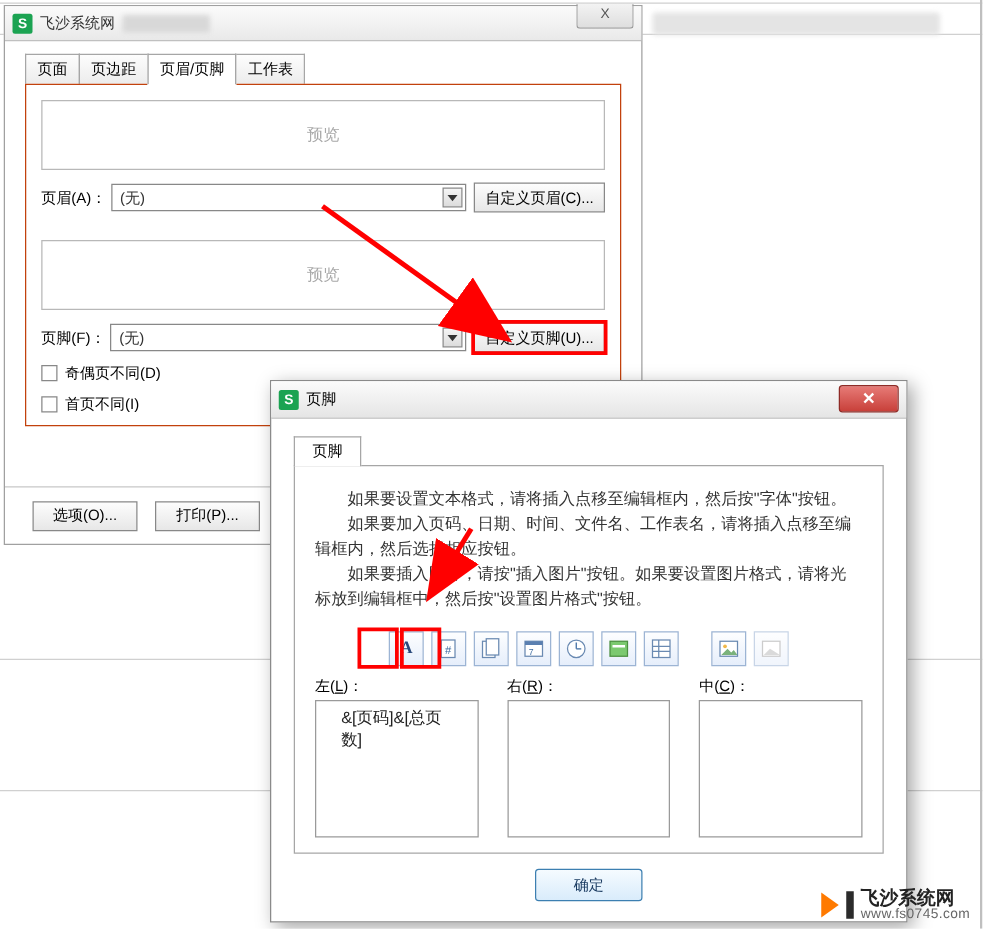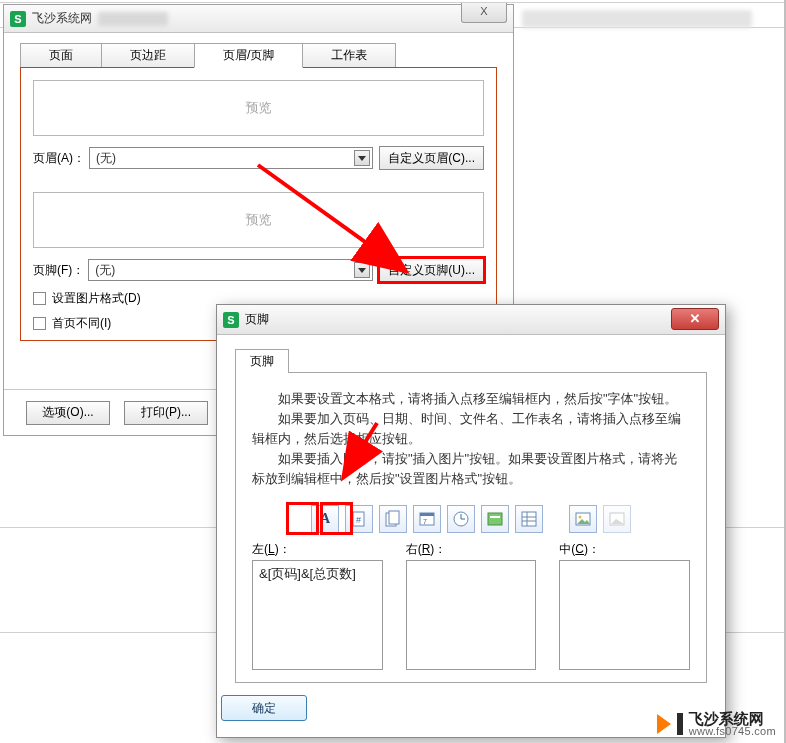--- a/index.html
+++ b/index.html
@@ -20,21 +20,21 @@
   .dlg1 {
     position: absolute; left: 3px; top: 4px; width: 511px; height: 432px;
     background: #fff; border: 1px solid #a0a0a0;
   }
   .dlg1-title { height:28px; background: linear-gradient(#fbfbfb,#e9e9e9); border-bottom:1px solid #c0c0c0; display:flex; align-items:center; padding:0 6px; position:relative;}
   .app-icon { width:16px; height:16px; background:#1ba352; border-radius:2px; color:#fff; font-size:11px; line-height:16px; text-align:center; font-weight:bold; margin-right:6px;}
   .dlg1-title-text { color:#333; }
   .dlg1-title-blur { margin-left:6px; width:70px; height:14px; background:#d8d8d8; filter:blur(2px); border-radius:2px;}
   .dlg1-close-wrap { position:absolute; right:6px; top:-2px; width:46px; height:20px; border:1px solid #9a9a9a; border-top:none; border-radius:0 0 3px 3px; background:linear-gradient(#f3f3f3,#dedede); text-align:center; line-height:17px; color:#555; font-size:11px;}
   .tabs1 { display:flex; margin:10px 0 0 16px; position:relative; }
-  .tabs1 .tab { border:1px solid #a6a6a6; border-bottom:none; padding:3px 28px; background:linear-gradient(#fdfdfd,#ececec); margin-right:-1px; position:relative; }
+  .tabs1 .tab { border:1px solid #a6a6a6; border-bottom:none; padding:3px 9px; background:linear-gradient(#fdfdfd,#ececec); margin-right:-1px; position:relative; }
   .tabs1 .tab.active { background:#fff; z-index:2; border-bottom:1px solid #fff; margin-bottom:-1px;}
   .tabpanel1 { border:1px solid #c2410c; margin:0 16px; padding:12px 12px 8px; position:relative;}
   .preview-box { border:1px solid #b8b8b8; height:56px; background:#fff; display:flex; align-items:center; justify-content:center; color:#a8a8a8; font-size:13px;}
   .row { display:flex; align-items:center; margin-top:10px; position:relative;}
   .row label { margin-right:4px; }
   .combo { flex:1; height:22px; border:1px solid #888; background:#fff; position:relative; display:flex; align-items:center; padding:0 18px 0 6px; color:#333;}
   .combo .arrow { position:absolute; right:2px; top:2px; width:16px; height:16px; border:1px solid #888; background:linear-gradient(#f5f5f5,#dcdcdc); display:flex; align-items:center; justify-content:center;}
   .combo .arrow::after { content:""; border-left:4px solid transparent; border-right:4px solid transparent; border-top:5px solid #333;}
   .btn { height:24px; border:1px solid #888; background:linear-gradient(#fdfdfd,#e7e7e7); padding:0 8px; display:inline-flex; align-items:center; margin-left:6px; font-size:12px;}
   .hl-red { outline:3px solid #ff0000; outline-offset:-1px; }
@@ -61,22 +61,22 @@
   .toolbar { display:flex; justify-content:center; align-items:center; gap:6px; margin:16px 0 8px;}
   .tbtn { width:28px; height:28px; border:1px solid #9cb4d4; background:linear-gradient(#fdfeff,#e6eefb); display:flex; align-items:center; justify-content:center; font-size:14px; color:#2a4a7c; position:relative;}
   .tbtn svg { width:18px; height:18px; }
   .tbtn.disabled { opacity:0.55; }
   .tgap { width:14px; }
   .red-box { position:absolute; border:3px solid #ff0000; pointer-events:none;}
   .sections { display:flex; gap:23px; margin-top:6px;}
   .sec { flex:1; }
   .sec-label { font-size:12px; margin-bottom:2px; display:block;}
   .sec-label u { text-decoration:underline; }
-  .sec-box { border:1px solid #9a9a9a; height:110px; background:#fff; padding:4px 6px; font-size:13px; color:#222; overflow:hidden;}
-  .dlg2-footer { display:flex; justify-content:flex-start; padding:0 4px 14px; }
+  .sec-box { border:1px solid #9a9a9a; height:110px; background:#fff; padding:4px 20px; font-size:13px; color:#222; overflow:hidden;}
+  .dlg2-footer { display:flex; justify-content:center; padding:0 4px 14px; }
   .ok-btn { min-width:86px; height:26px; border:1px solid #3c7fb1; border-radius:3px; background:linear-gradient(#f5fbff,#d9ecfb); display:flex; align-items:center; justify-content:center; color:#1a3b61;}
 
   
   .watermark { position:absolute; right:10px; bottom:6px; display:flex; align-items:center; gap:6px;}
   .wm-tri { width:0; height:0; border-top:10px solid transparent; border-bottom:10px solid transparent; border-left:14px solid #ff7a00; }
   .wm-bar { width:6px; height:22px; background:#2b2b2b; }
   .wm-text { display:flex; flex-direction:column; line-height:1; }
   .wm-text .cn { font-size:15px; font-weight:bold; color:#222;}
   .wm-text .url { font-size:11px; color:#666; letter-spacing:0.3px;}
 
@@ -133,21 +133,21 @@
         <span>(无)</span>
         <div class="arrow"></div>
       </div>
       <div class="btn hl-red">
           <span>自定义页脚(U)...</span>
         </div>
     </div>
 
     <div class="chk-row" style="margin-left:0;">
       <div class="chk"></div>
-      <span>设置图片格式(D)</span>
+      <span>奇偶页不同(D)</span>
     </div>
     <div class="chk-row" style="margin-left:0;">
       <div class="chk"></div>
       <span>首页不同(I)</span>
     </div>
   </div>
 
   <div class="dlg1-footer">
     <div class="btn">
         <span>选项(O)...</span>

